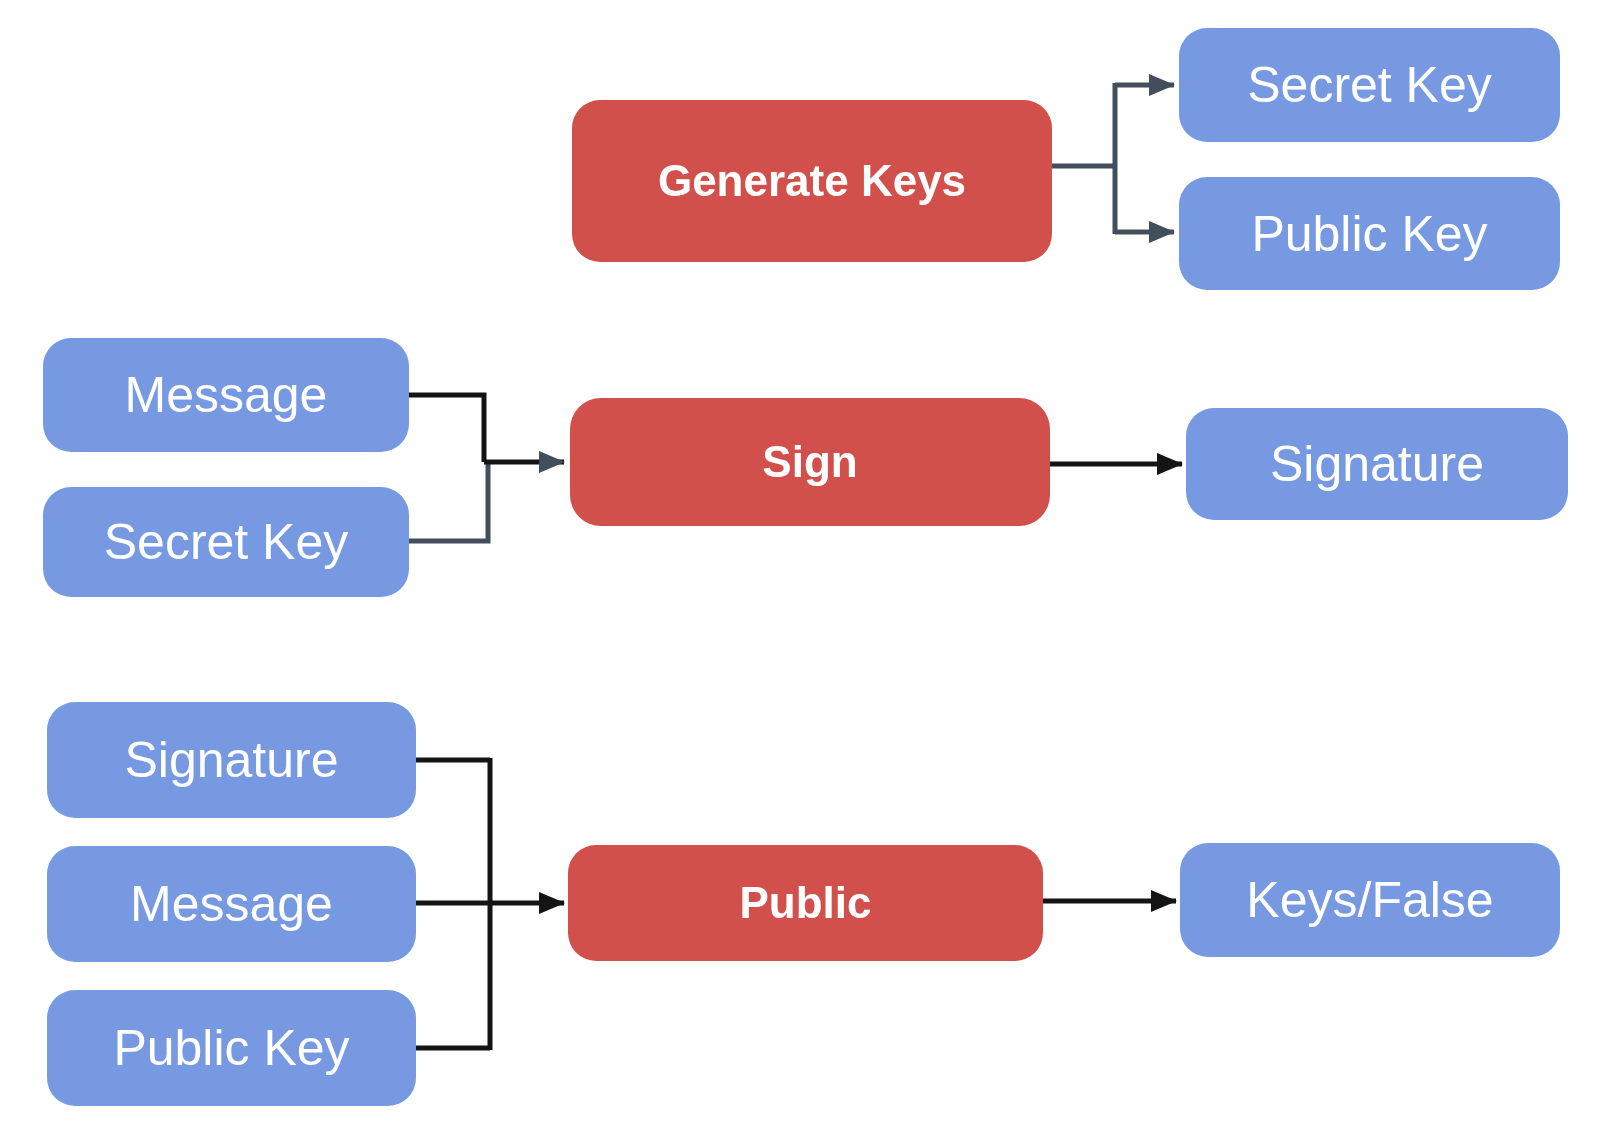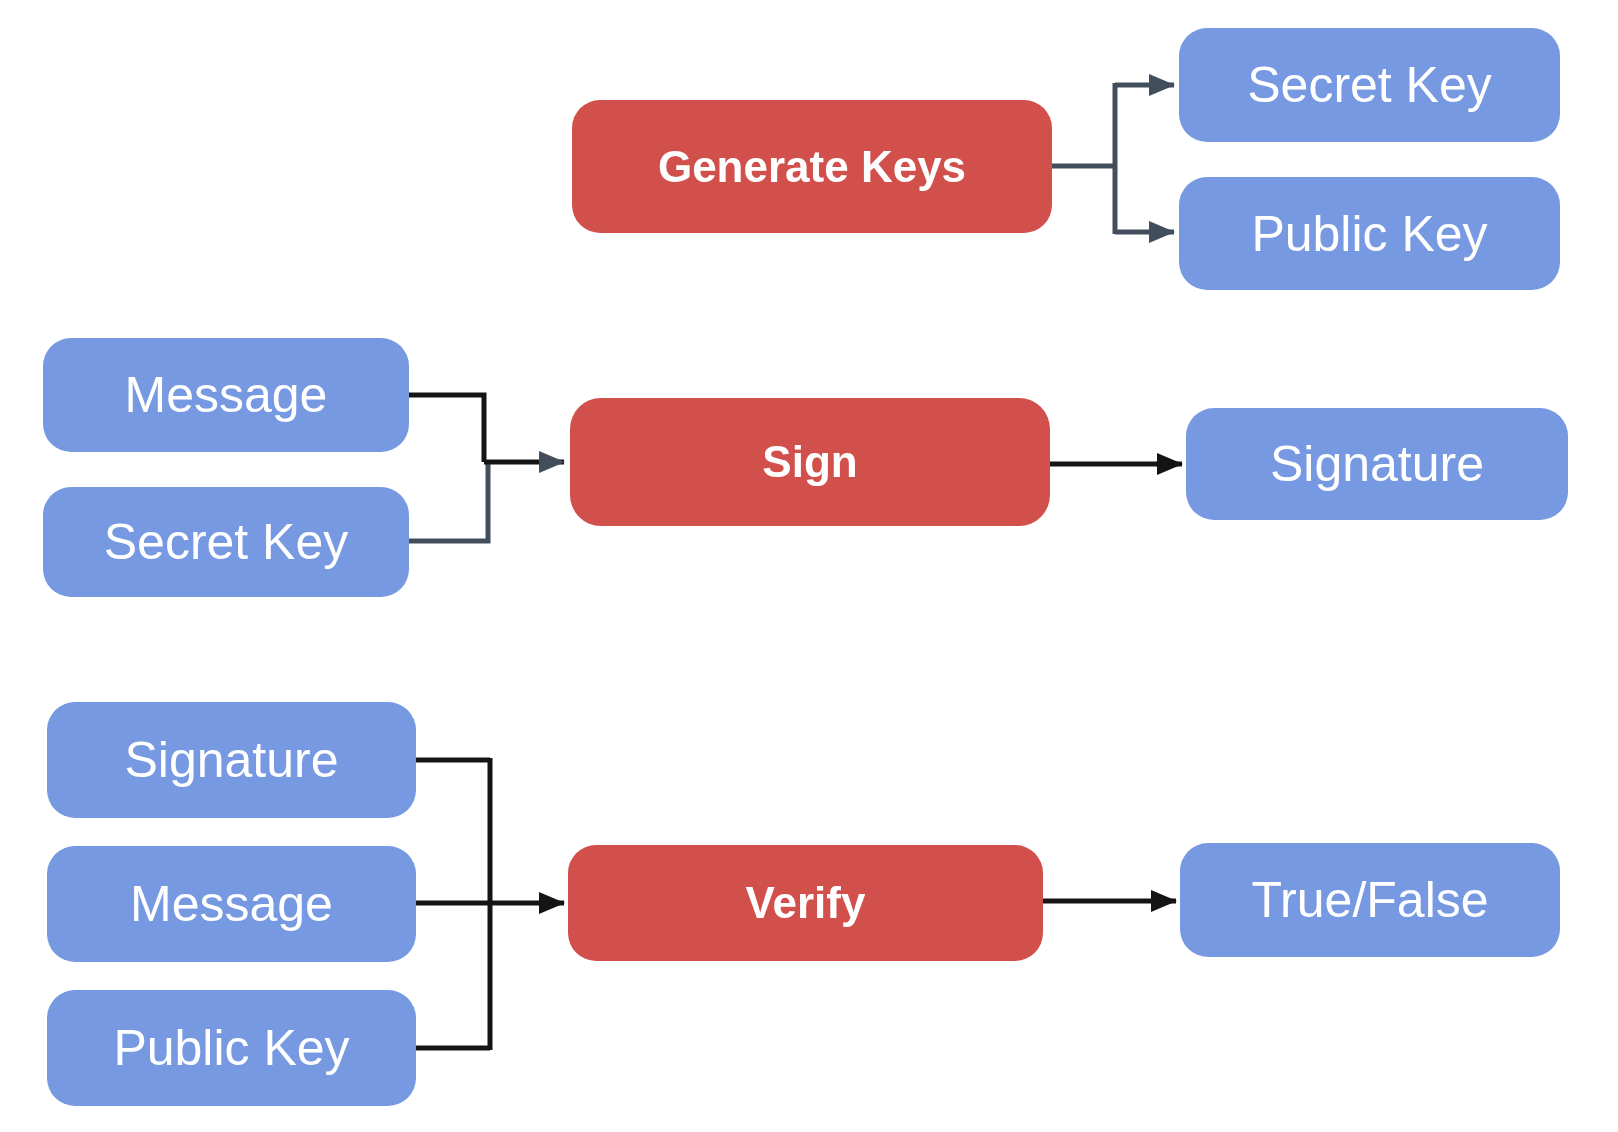--- a/index.html
+++ b/index.html
@@ -82,21 +82,21 @@
       <path class="connector stroke-black" d="M416 1048 H490"></path>
       <path class="connector stroke-black" d="M490 758 V1050"></path>
       <path class="connector stroke-black" d="M416 903 H564" marker-end="url(#arrow-black)"></path>
     </g>
 
     <g>
       <path class="connector stroke-black" d="M1043 901 H1176" marker-end="url(#arrow-black)"></path>
     </g>
   </svg>
 
-  <div class="node node-red" style="left:572px; top:100px; width:480px; height:133px;">
+  <div class="node node-red" style="left:572px; top:100px; width:480px; height:162px;">
     <span>Generate Keys</span>
   </div>
   <div class="node node-blue" style="left:1179px; top:28px; width:381px; height:114px;">
     <span>Secret Key</span>
   </div>
   <div class="node node-blue" style="left:1179px; top:177px; width:381px; height:113px;">
     <span>Public Key</span>
   </div>
 
   <div class="node node-blue" style="left:43px; top:338px; width:366px; height:114px;">
@@ -115,19 +115,19 @@
   <div class="node node-blue" style="left:47px; top:702px; width:369px; height:116px;">
     <span>Signature</span>
   </div>
   <div class="node node-blue" style="left:47px; top:846px; width:369px; height:116px;">
     <span>Message</span>
   </div>
   <div class="node node-blue" style="left:47px; top:990px; width:369px; height:116px;">
     <span>Public Key</span>
   </div>
   <div class="node node-red" style="left:568px; top:845px; width:475px; height:116px;">
-    <span>Verify</span>
+    <span>Public</span>
   </div>
   <div class="node node-blue" style="left:1180px; top:843px; width:380px; height:114px;">
-    <span>True/False</span>
+    <span>Keys/False</span>
   </div>
 
 </div>
 
 </body></html>

